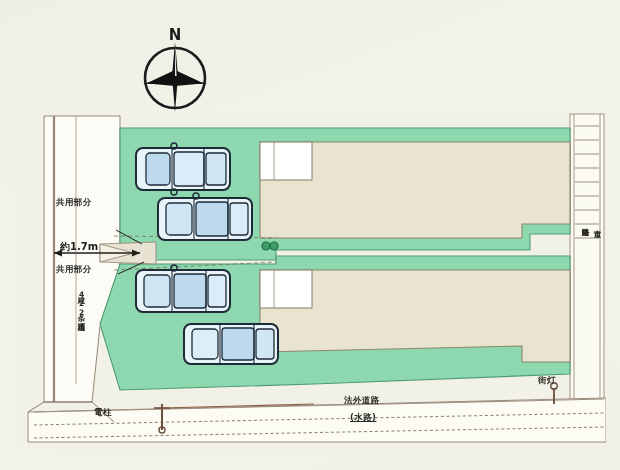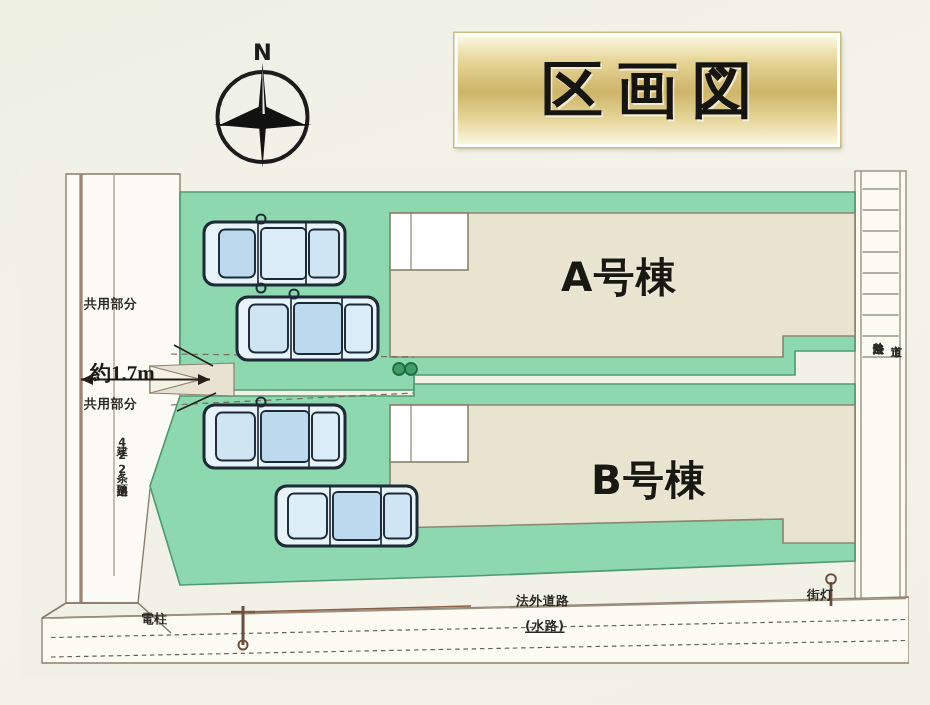--- a/index.html
+++ b/index.html
@@ -44,33 +44,29 @@
 
   
   .note{
     position:absolute;font-size:8.5px;font-weight:bold;color:#2a2a24;
     white-space:nowrap;letter-spacing:.4px;
   }
   .note.small{font-size:7.5px;}
   .note.vert{writing-mode:vertical-rl;text-orientation:upright;letter-spacing:0px;}
 
   .dim{
-    position:absolute;font-size:14px;font-weight:bold;color:#1d1d18;
+    position:absolute;font-size:10px;font-weight:bold;color:#1d1d18;
     white-space:nowrap;
-    font-family:Liberation Serif, serif;
   }
 </style>
 </head>
 <body>
 
 <div id="stage">
 
-  <div class="title-banner">
-    <span class="txt">区画図</span>
-  </div>
 
   <div class="compass">
     <div class="n">N</div>
     <svg width="76" height="86" viewBox="0 0 76 86">
       <circle cx="38" cy="52" r="30" fill="none" stroke="#1c1c1c" stroke-width="2.6"></circle>
       <path d="M38 16 L41 50 L38 86 L35 50 Z" fill="#151515"></path>
       <path d="M38 44 L8 58 L38 56 L68 58 Z" fill="#111111"></path>
       <path d="M5 57 L38 55 L71 57 L38 60 Z" fill="#111111"></path>
       <path d="M38 18 L39.6 50 L38 50 Z" fill="#ffffff" opacity="0.9"></path>
     </svg>
@@ -221,21 +217,19 @@
     <div class="note vert small" style="left:566px;top:110px;">法外道路</div>
 
     <div class="note vert small" style="left:578px;top:112px;">市道</div>
 
     <div class="note" style="left:330px;top:272px;margin-top:11px;">法外道路</div>
 
     <div class="note" style="left:336px;top:300px;text-decoration:underline;">(水路)</div>
 
     <div class="note" style="left:80px;top:295px;font-family:Liberation Mono, monospace;">電柱</div>
 
-    <div class="note" style="left:524px;top:279px;">街灯</div>
+    <div class="note" style="left:524px;top:263px;">街灯</div>
 
     
-    <div class="bldg-name" style="left:360px;top:55px;">A号棟</div>
-
-    <div class="bldg-name" style="left:380px;top:190px;">B号棟</div>
+
   </div>
 
 </div>
 
 </body></html>

